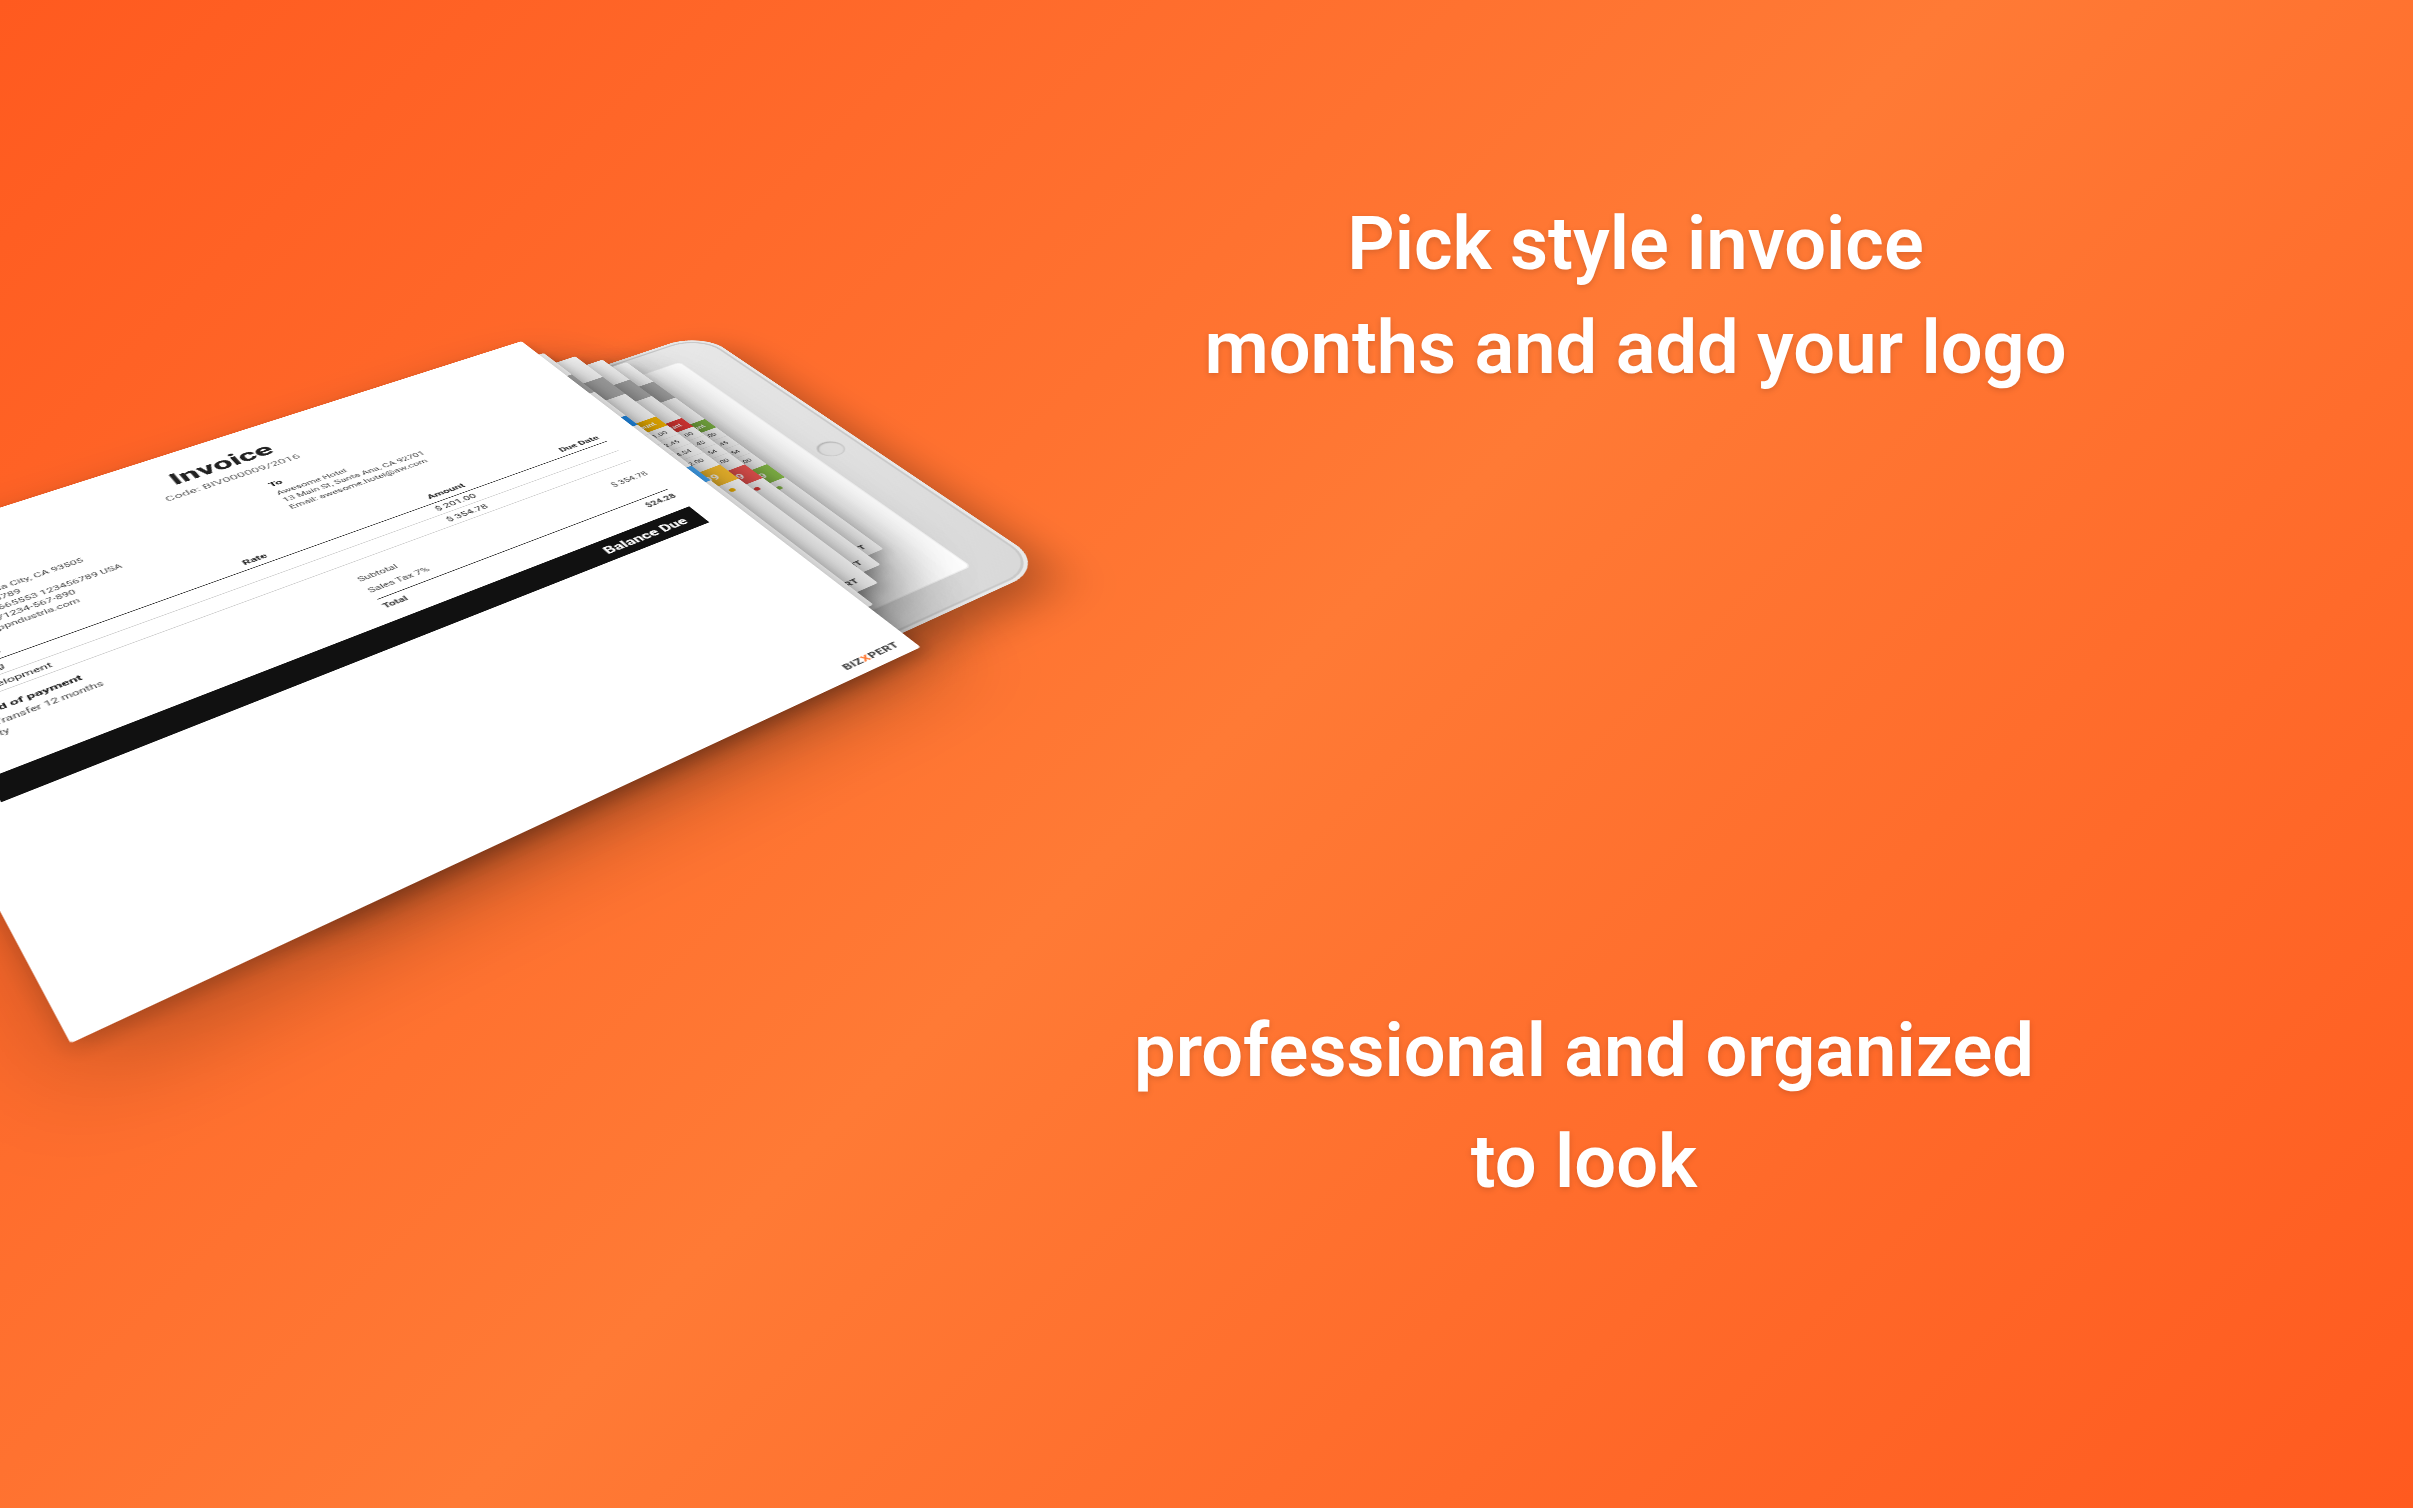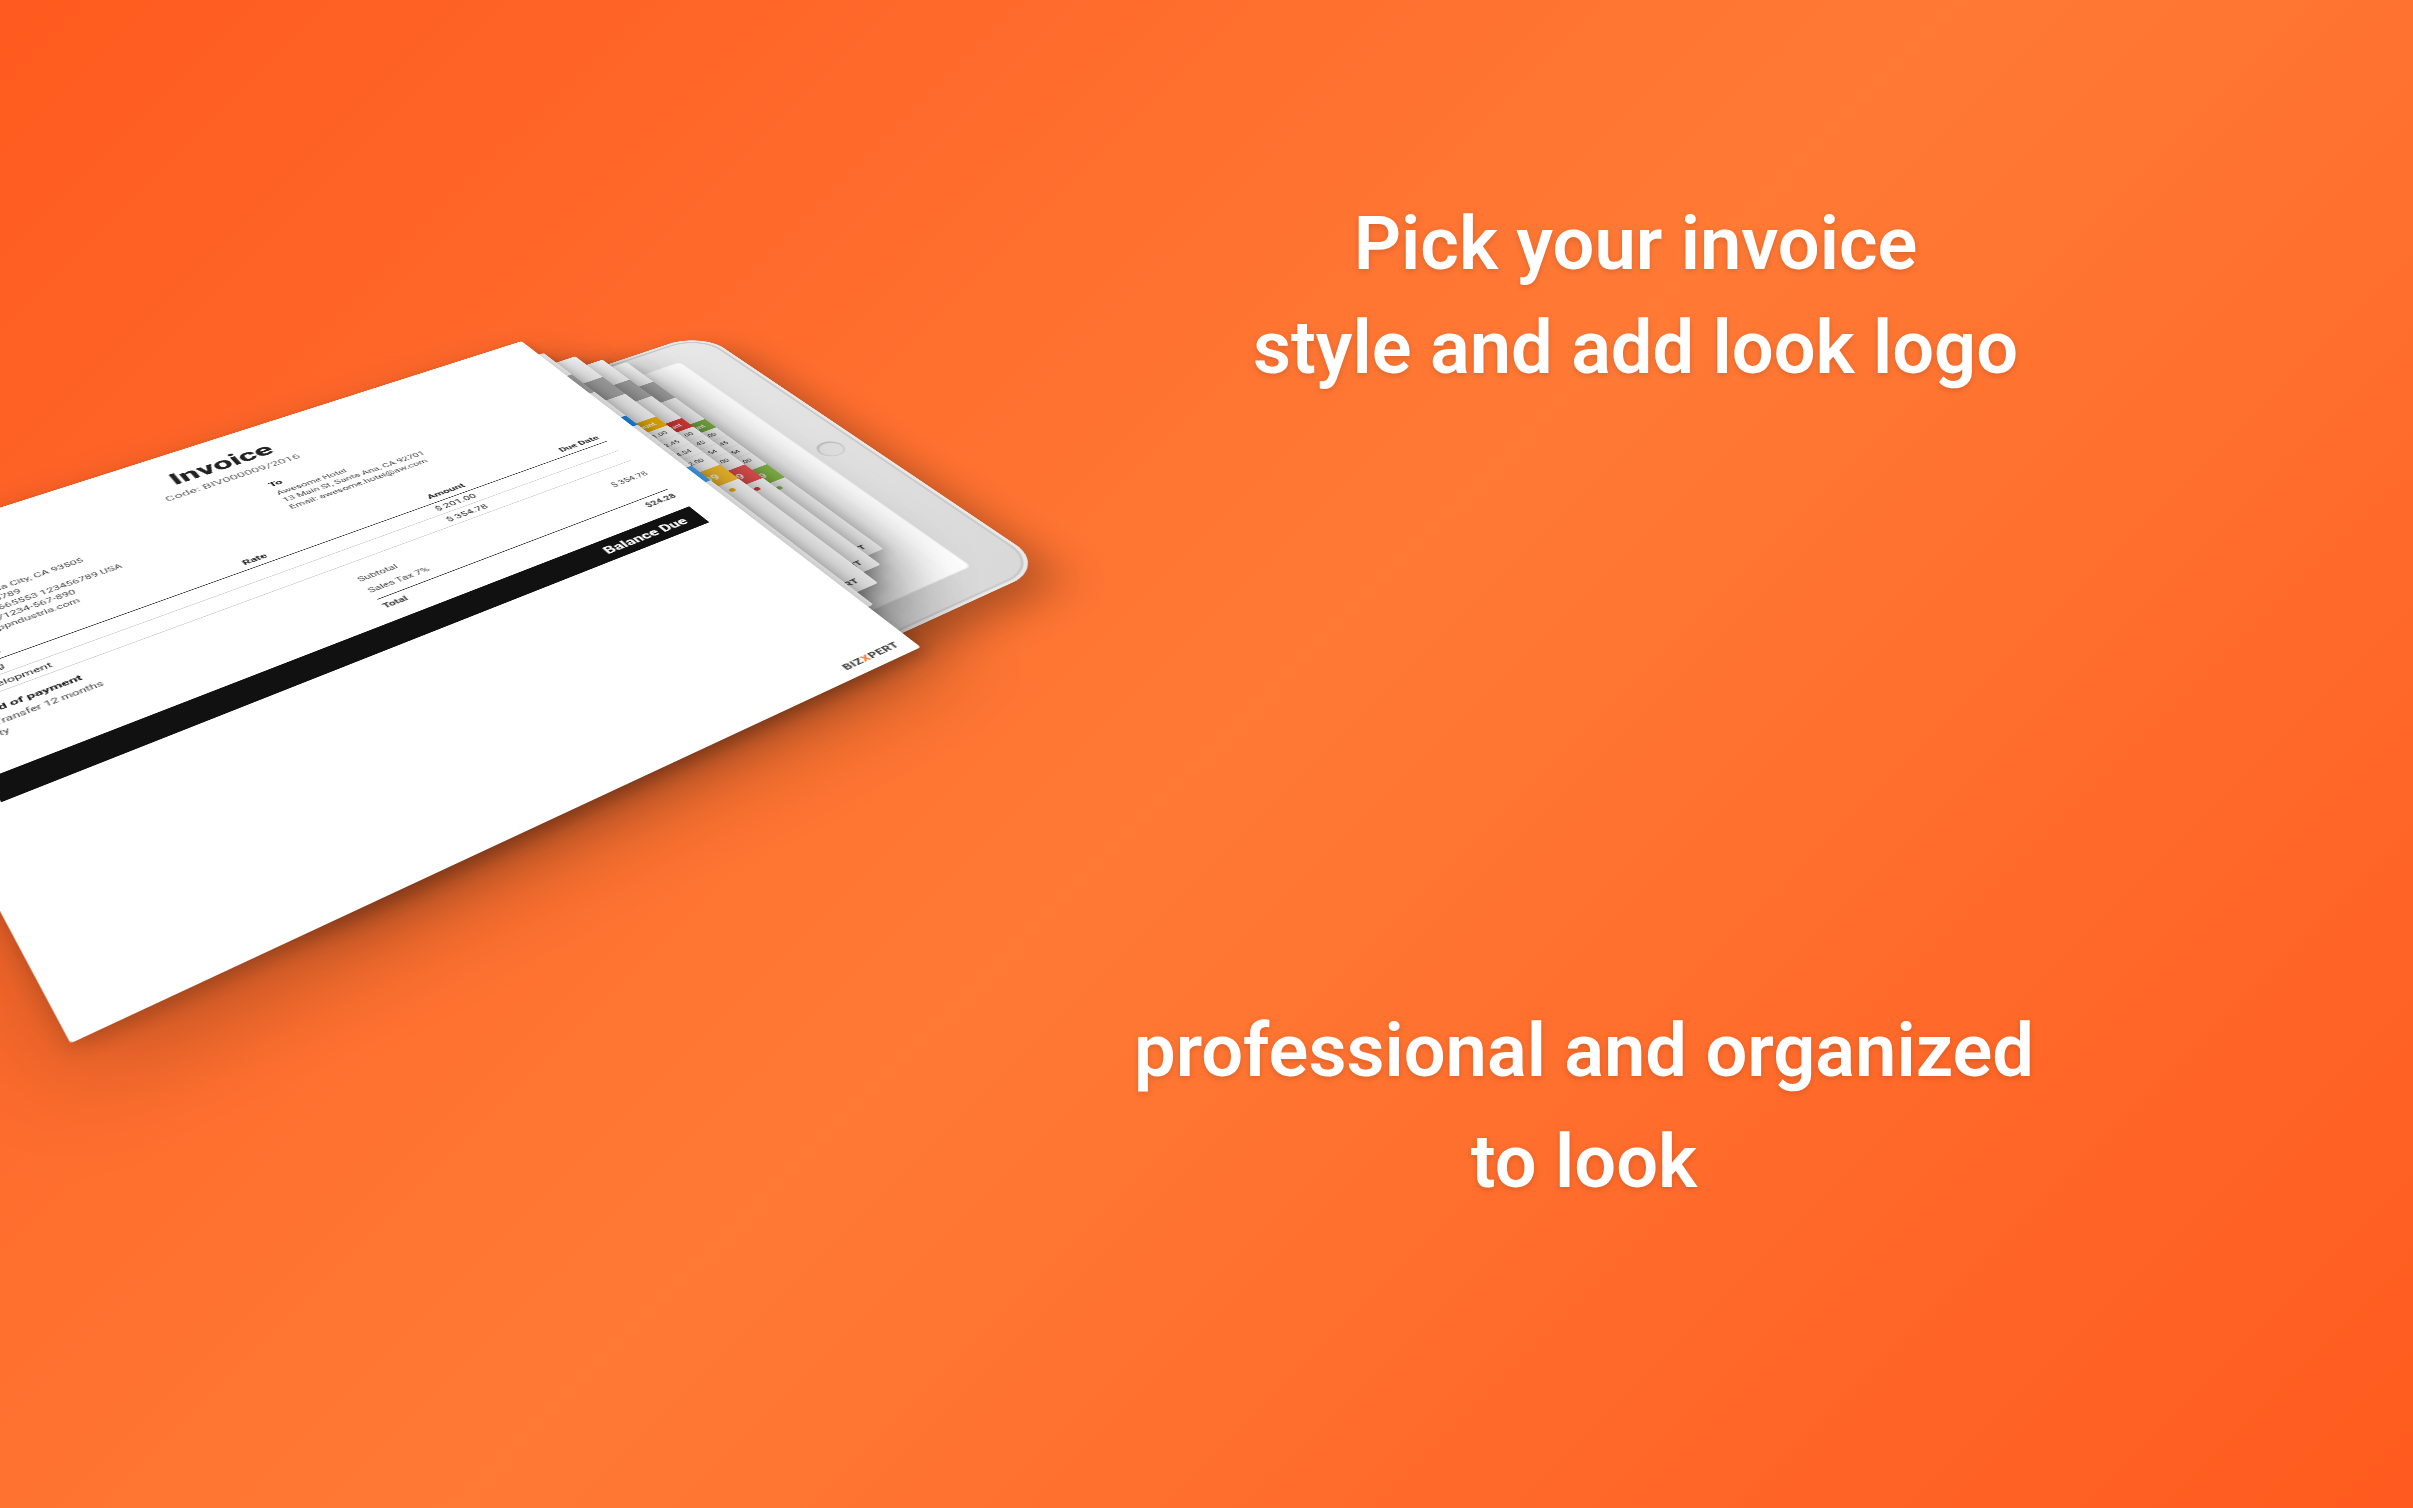--- a/index.html
+++ b/index.html
@@ -163,22 +163,22 @@
     .p1 { left: 59px;  top: 273px; width: 737px; height: 685px; transform: translateZ(173px);} 
 
     .logo-chip { width: 29.5px; height: 29.5px; border-radius: 50%; background: rgba(255,255,255,.85); display:inline-block; }
   </style>
 </head>
 <body>
 
 <div class="bg"></div>
 
 <div class="headline-top">
-  <div>Pick your invoice</div>
-  <div>style and add look logo</div>
+  <div>Pick style invoice</div>
+  <div>months and add your logo</div>
 </div>
 
 <div class="headline-bottom">
   <div>professional and organized</div>
   <div>to look</div>
 </div>
 
 <div class="scene">
   <div class="stage">
 

